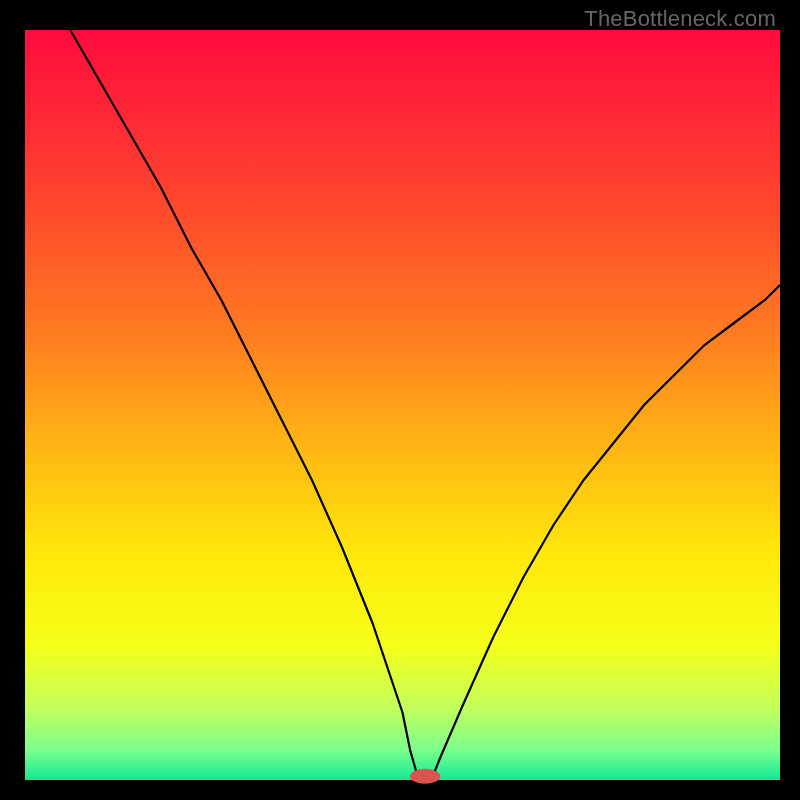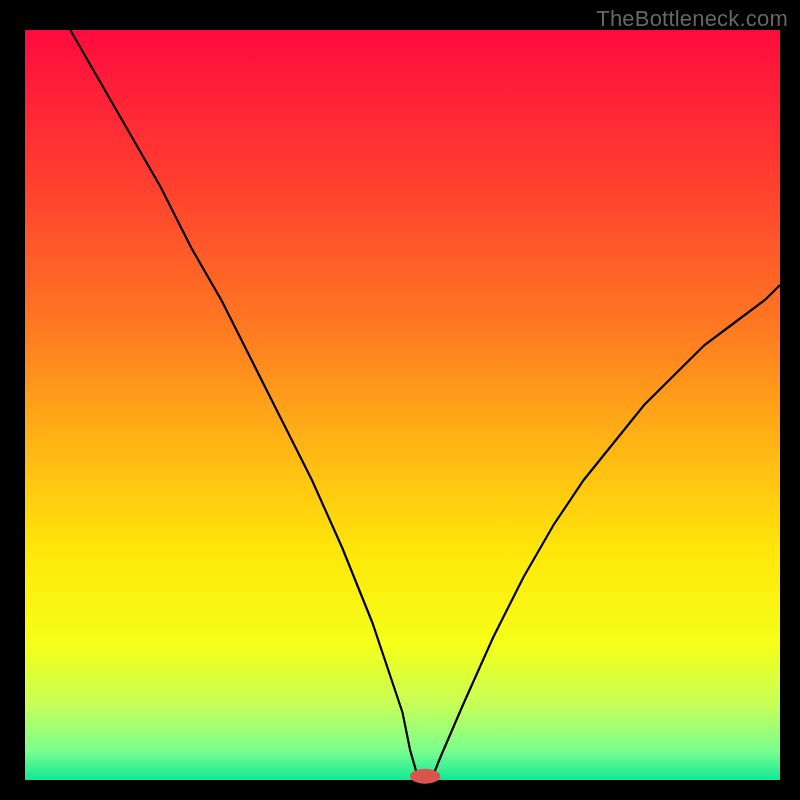--- a/index.html
+++ b/index.html
@@ -12,21 +12,21 @@
     overflow: hidden;
   }
   .wrap {
     position: relative;
     width: 800px;
     height: 800px;
   }
   .watermark {
     position: absolute;
     top: 6px;
-    right: 12px;
+    right: 24px;
     color: #666;
     font-size: 22px;
     font-weight: 500;
     letter-spacing: 0.2px;
     z-index: 5;
   }
   svg {
     display: block;
   }
 </style>

